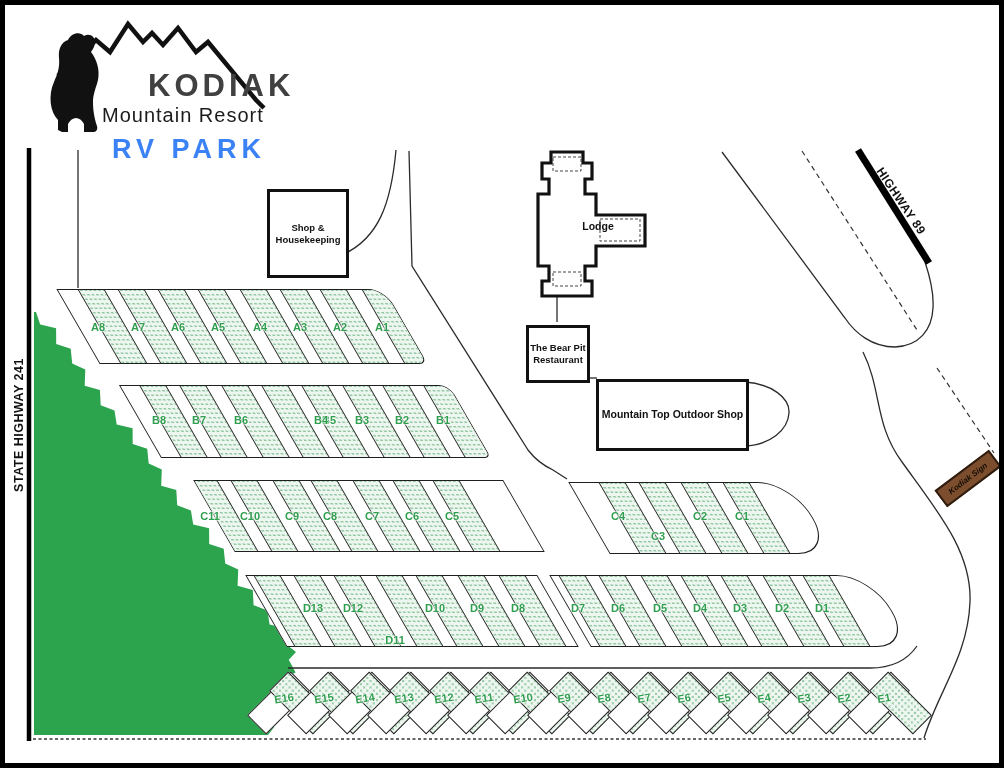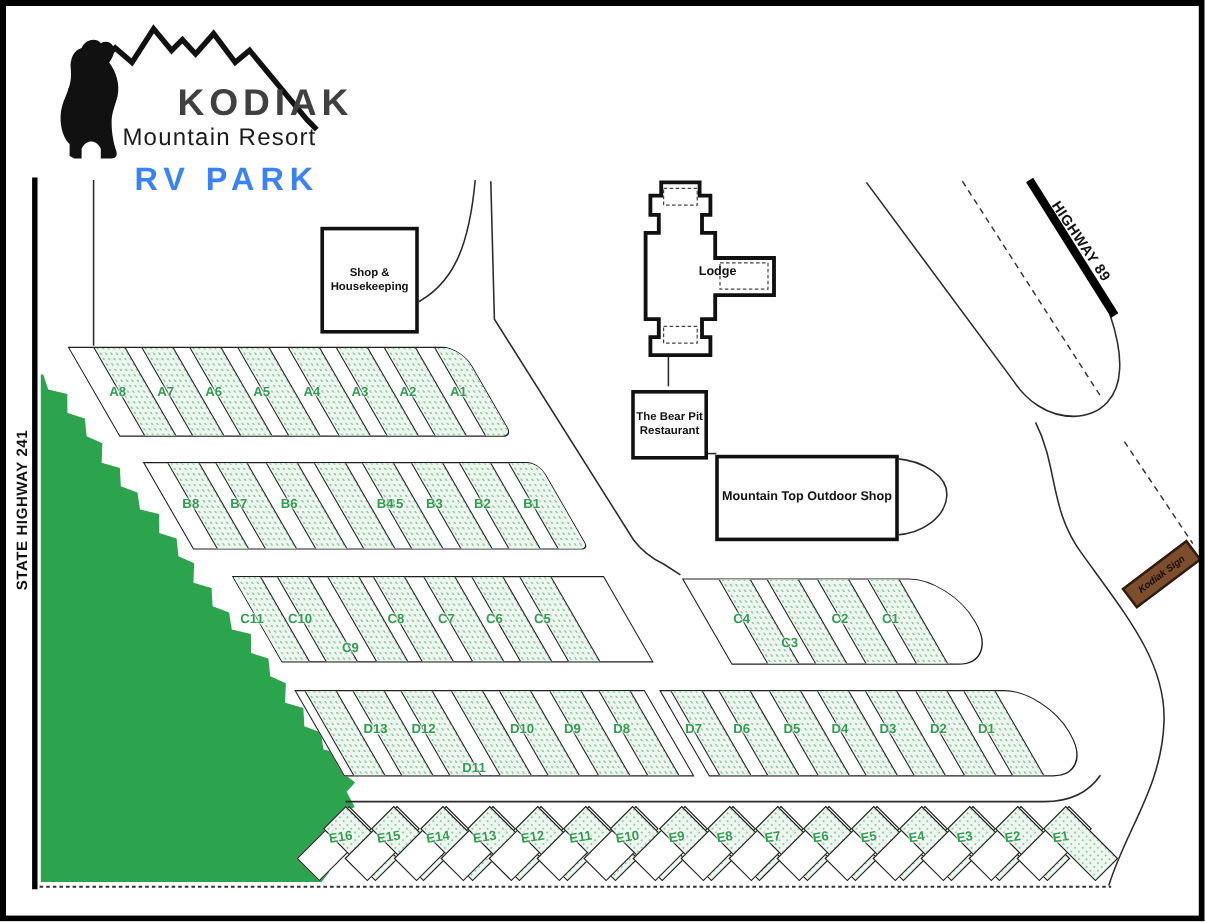--- a/index.html
+++ b/index.html
@@ -157,21 +157,21 @@
         <div class="stripe" style="left: -4.5px;"></div>
         <div class="stripe" style="left: 35.5px;"></div>
         <div class="stripe" style="left: 77.5px;"></div>
         <div class="stripe" style="left: 115.5px;"></div>
         <div class="stripe" style="left: 157.5px;"></div>
         <div class="stripe" style="left: 197.5px;"></div>
         <div class="stripe" style="left: 237.5px;"></div>
       </div>
       <div class="spot-label" style="left: 210px; top: 516px;">C11</div>
       <div class="spot-label" style="left: 250px; top: 516px;">C10</div>
-      <div class="spot-label" style="left: 292px; top: 540px;">C9</div>
+      <div class="spot-label" style="left: 292px; top: 516px;">C9</div>
       <div class="spot-label" style="left: 330px; top: 516px;">C8</div>
       <div class="spot-label" style="left: 372px; top: 516px;">C7</div>
       <div class="spot-label" style="left: 412px; top: 516px;">C6</div>
       <div class="spot-label" style="left: 452px; top: 516px;">C5</div>
       <div class="band" style="left: 589px; top: 482px; width: 222px; height: 70px; border-radius: 0px 35px 35px 0px;">
         <div class="stripe" style="left: 28.5px;"></div>
         <div class="stripe" style="left: 68.5px;"></div>
         <div class="stripe" style="left: 110.5px;"></div>
         <div class="stripe" style="left: 152.5px;"></div>
       </div>

